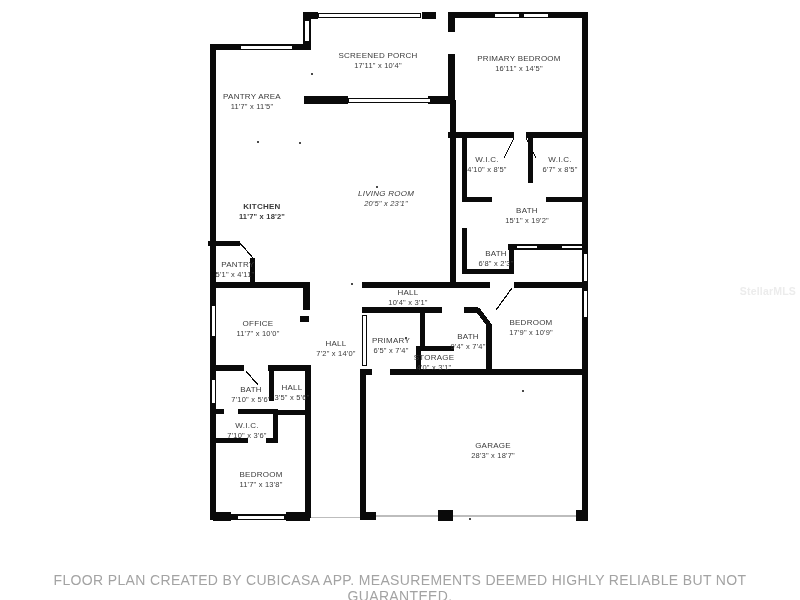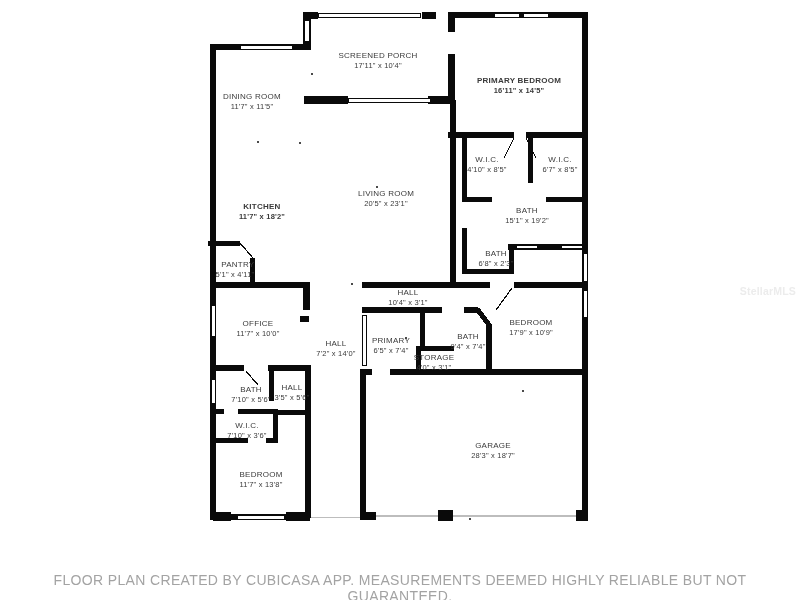--- a/index.html
+++ b/index.html
@@ -125,36 +125,36 @@
         <circle cx="470" cy="519" r="1.1"></circle>
     </g>
   </svg>
 
   <div id="room-labels">
       <div class="room-label" style="left: 378px; top: 60px;">
         <div class="room-name">SCREENED PORCH</div>
         <div class="room-dims">17'11" x 10'4"</div>
       </div>
       <div class="room-label" style="left: 252px; top: 101px;">
-        <div class="room-name">DINING ROOM</div>
+        <div class="room-name">PANTRY AREA</div>
         <div class="room-dims">11'7" x 11'5"</div>
       </div>
-      <div class="room-label" style="left: 519px; top: 85px; font-weight: bold;">
+      <div class="room-label" style="left: 519px; top: 63px;">
         <div class="room-name">PRIMARY BEDROOM</div>
         <div class="room-dims">16'11" x 14'5"</div>
       </div>
       <div class="room-label" style="left: 487px; top: 164px;">
         <div class="room-name">W.I.C.</div>
         <div class="room-dims">4'10" x 8'5"</div>
       </div>
       <div class="room-label" style="left: 560px; top: 164px;">
         <div class="room-name">W.I.C.</div>
         <div class="room-dims">6'7" x 8'5"</div>
       </div>
-      <div class="room-label" style="left: 386px; top: 198px;">
+      <div class="room-label" style="left: 386px; top: 198px; font-style: italic;">
         <div class="room-name">LIVING ROOM</div>
         <div class="room-dims">20'5" x 23'1"</div>
       </div>
       <div class="room-label" style="left: 262px; top: 211px; font-weight: bold;">
         <div class="room-name">KITCHEN</div>
         <div class="room-dims">11'7" x 18'2"</div>
       </div>
       <div class="room-label" style="left: 527px; top: 215px;">
         <div class="room-name">BATH</div>
         <div class="room-dims">15'1" x 19'2"</div>

